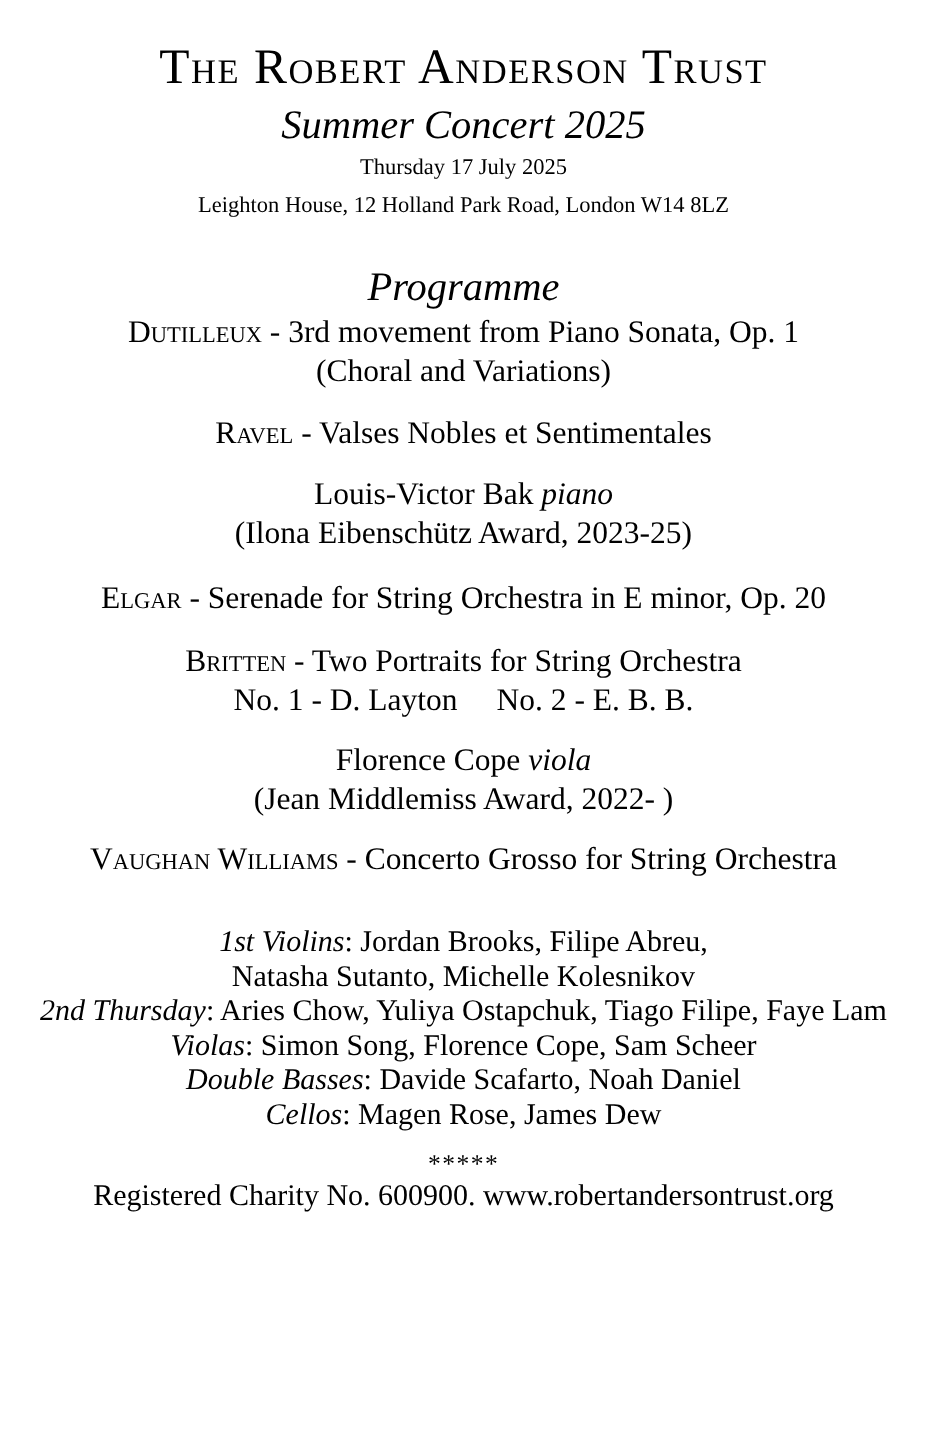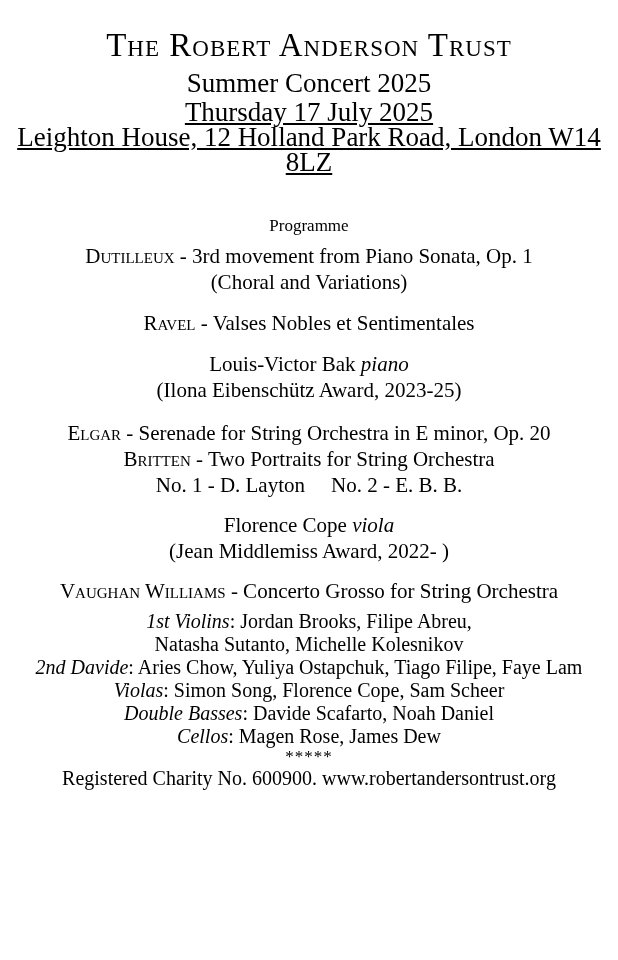--- a/index.html
+++ b/index.html
@@ -20,39 +20,41 @@
   .title {
     font-size: 33px;
     line-height: 42px;
     font-variant: small-caps;
     letter-spacing: 1px;
     margin-bottom: 16px;
   }
   .subtitle {
     font-size: 27px;
     line-height: 34px;
+    font-style: italic;
     margin-bottom: 16px;
   }
-  .eventinfo { font-size: 27px; line-height: 25px; margin-bottom: 34px; text-decoration: underline; }
+  .eventinfo { font-size: 15px; line-height: 25px; margin-bottom: 24px; }
   .prog-heading {
-    font-size: 17px;
+    font-size: 27px;
     line-height: 34px;
+    font-style: italic;
     margin-bottom: 16px;
   }
   .work { font-size: 21px; line-height: 26px; }
   .sc { font-variant: small-caps; }
   .it { font-style: italic; text-align: right; }
   .mb15 { margin-bottom: 15px; }
-  .mb16 { }
+  .mb16 { margin-bottom: 16px; }
   .mb17 { margin-bottom: 17px; }
   .mb14 { margin-bottom: 14px; }
-  .mb18 { margin-bottom: 6px; }
+  .mb18 { margin-bottom: 32px; }
   .gap { margin-left: 26px; text-align: center; }
   .conductor-line { font-size: 21px; line-height: 26px; margin-bottom: 16px; }
-  .roster { font-size: 20px; line-height: 23px; margin-bottom: 0; }
+  .roster { font-size: 20px; line-height: 23px; margin-bottom: 12px; }
   .stars { font-size: 17px; line-height: 18px; margin-bottom: 10px; letter-spacing: 1px; }
   .charity { font-size: 20px; line-height: 25px; }
 </style>
 </head>
 <body>
 
 <div class="page">
 
   <h1 class="title">The Robert Anderson Trust</h1>
 
@@ -95,21 +97,21 @@
   </div>
 
   <div class="work mb18">
     <p><span class="sc">Vaughan Williams</span><span> - Concerto Grosso for String Orchestra</span></p>
   </div>
 
 
   <div class="roster">
     <p><span class="it">1st Violins</span><span>: Jordan Brooks, Filipe Abreu,</span></p>
     <p>Natasha Sutanto, Michelle Kolesnikov</p>
-    <p><span class="it">2nd Davide</span><span>: Aries Chow, Yuliya Ostapchuk, Tiago Filipe, Faye Lam</span></p>
+    <p><span class="it">2nd Thursday</span><span>: Aries Chow, Yuliya Ostapchuk, Tiago Filipe, Faye Lam</span></p>
     <p><span class="it">Violas</span><span>: Simon Song, Florence Cope, Sam Scheer</span></p>
     <p><span class="it">Double Basses</span><span>: Davide Scafarto, Noah Daniel</span></p>
     <p><span class="it">Cellos</span><span>: Magen Rose, James Dew</span></p>
   </div>
 
   <p class="stars">*****</p>
 
   <p class="charity">Registered Charity No. 600900. www.robertandersontrust.org</p>
 
 </div>

